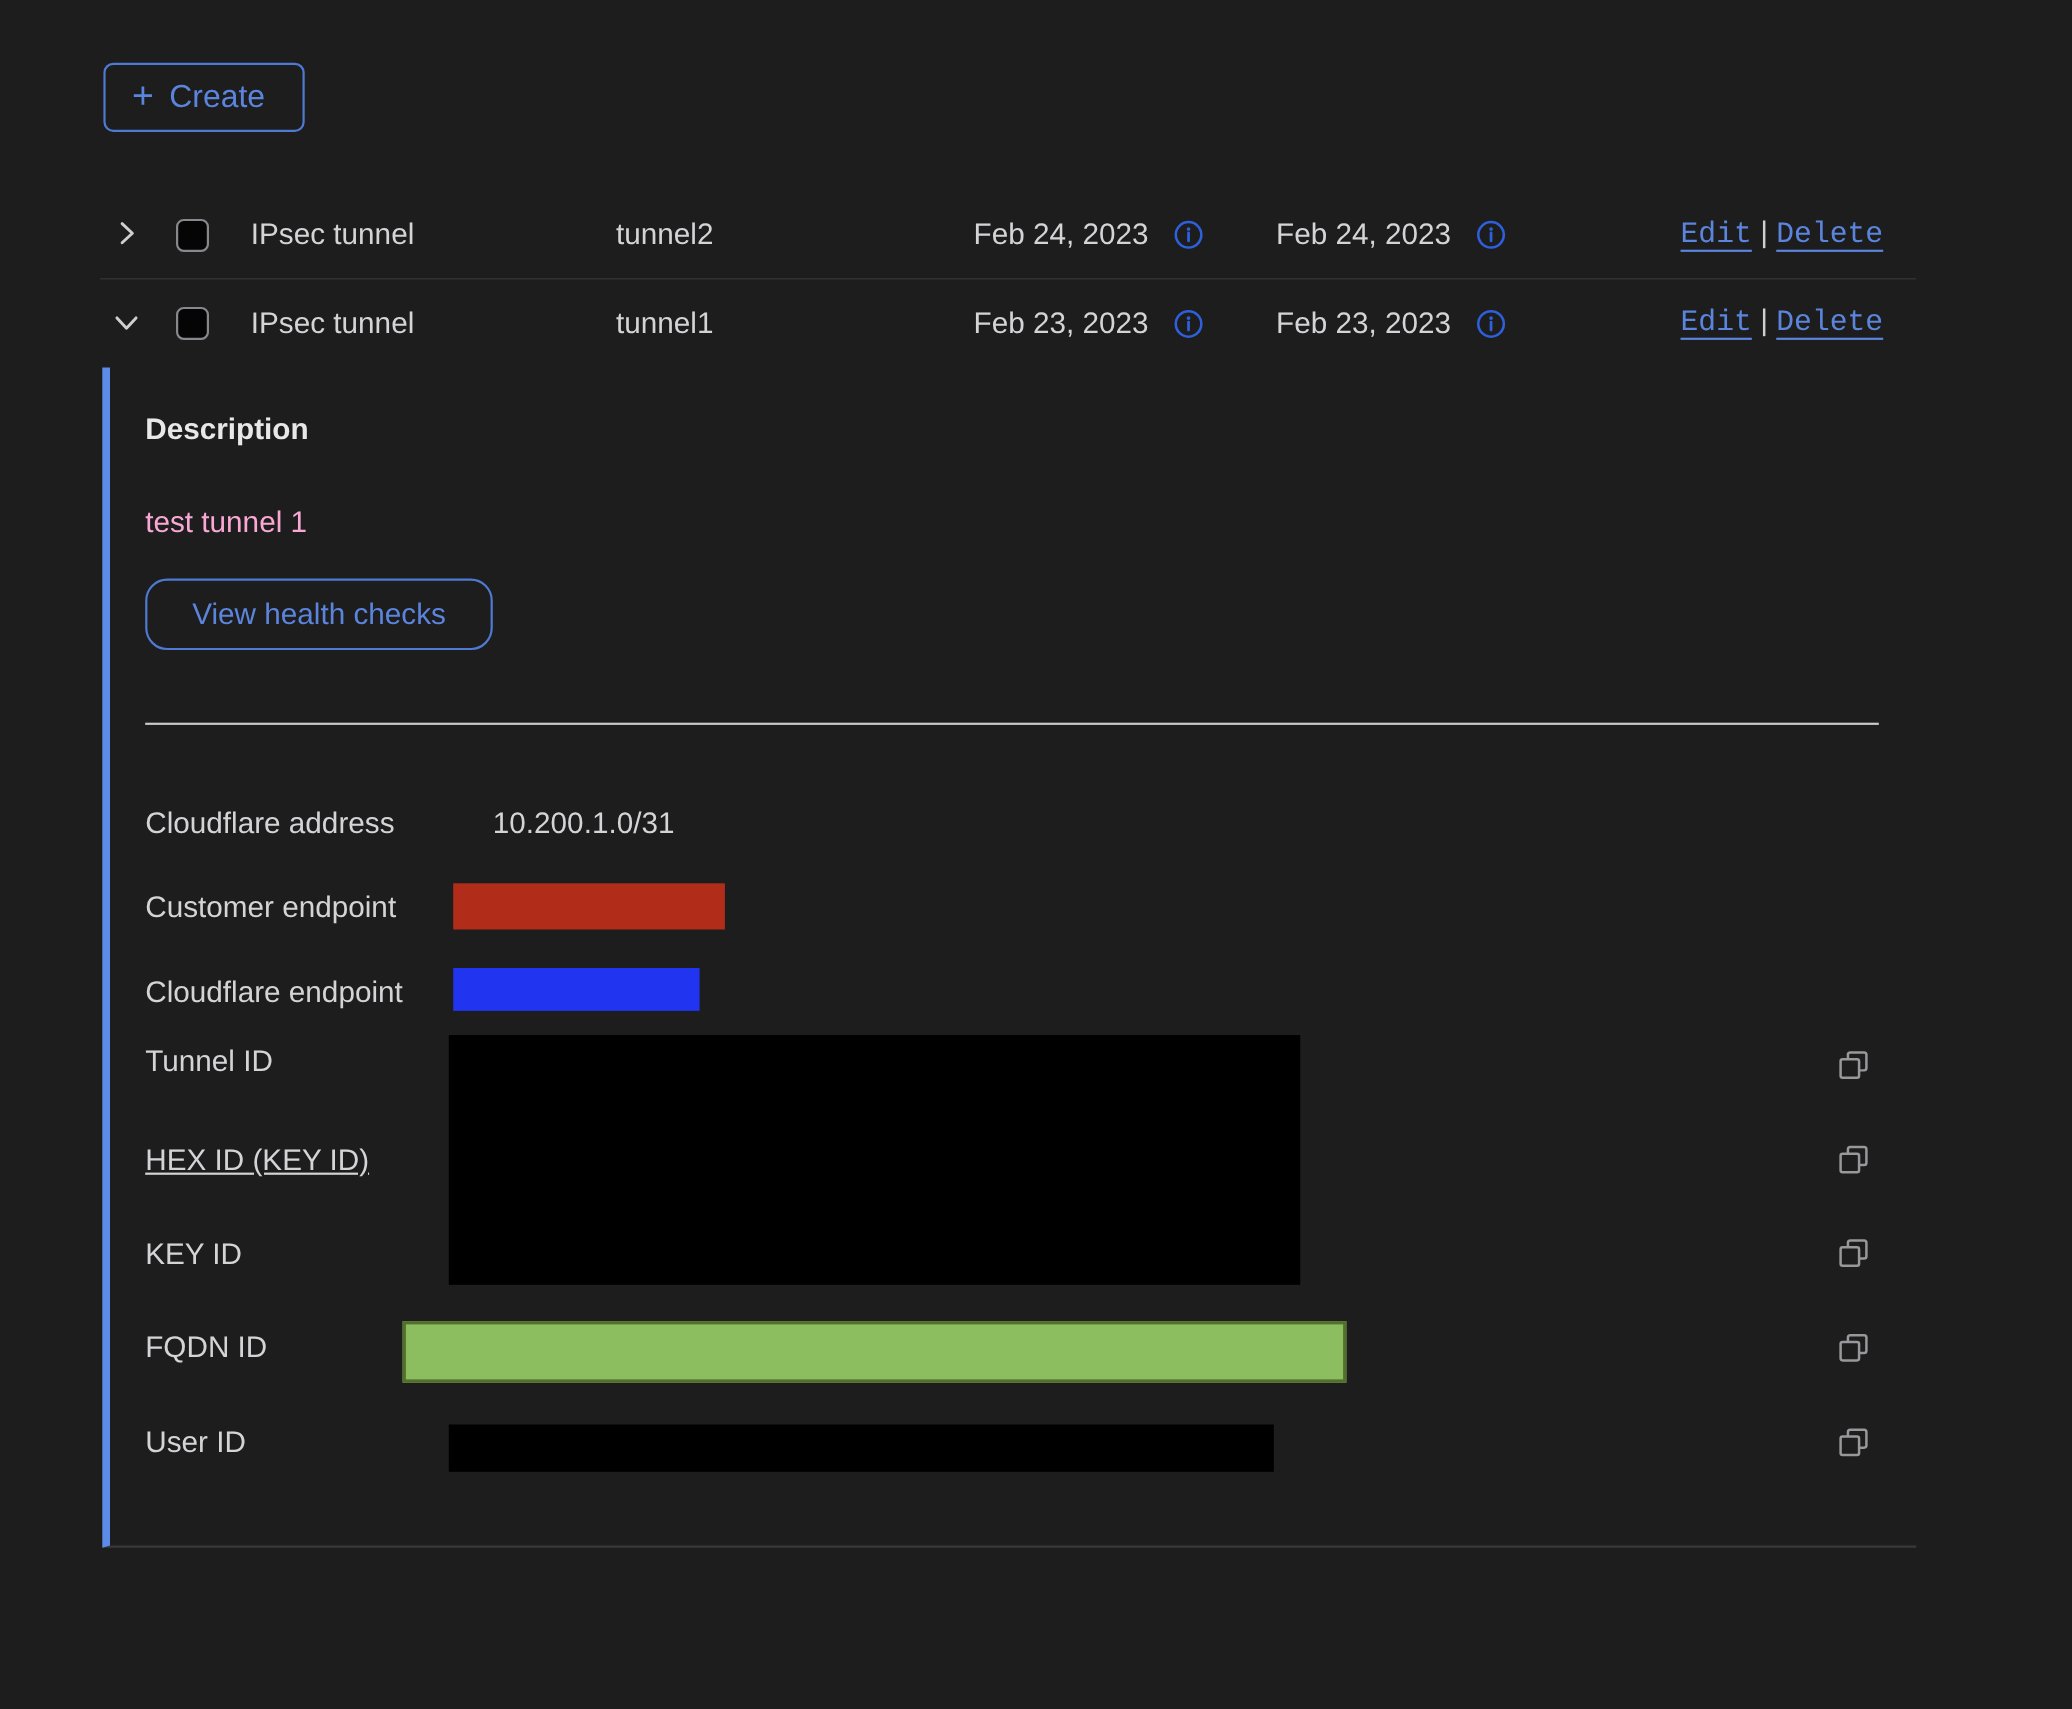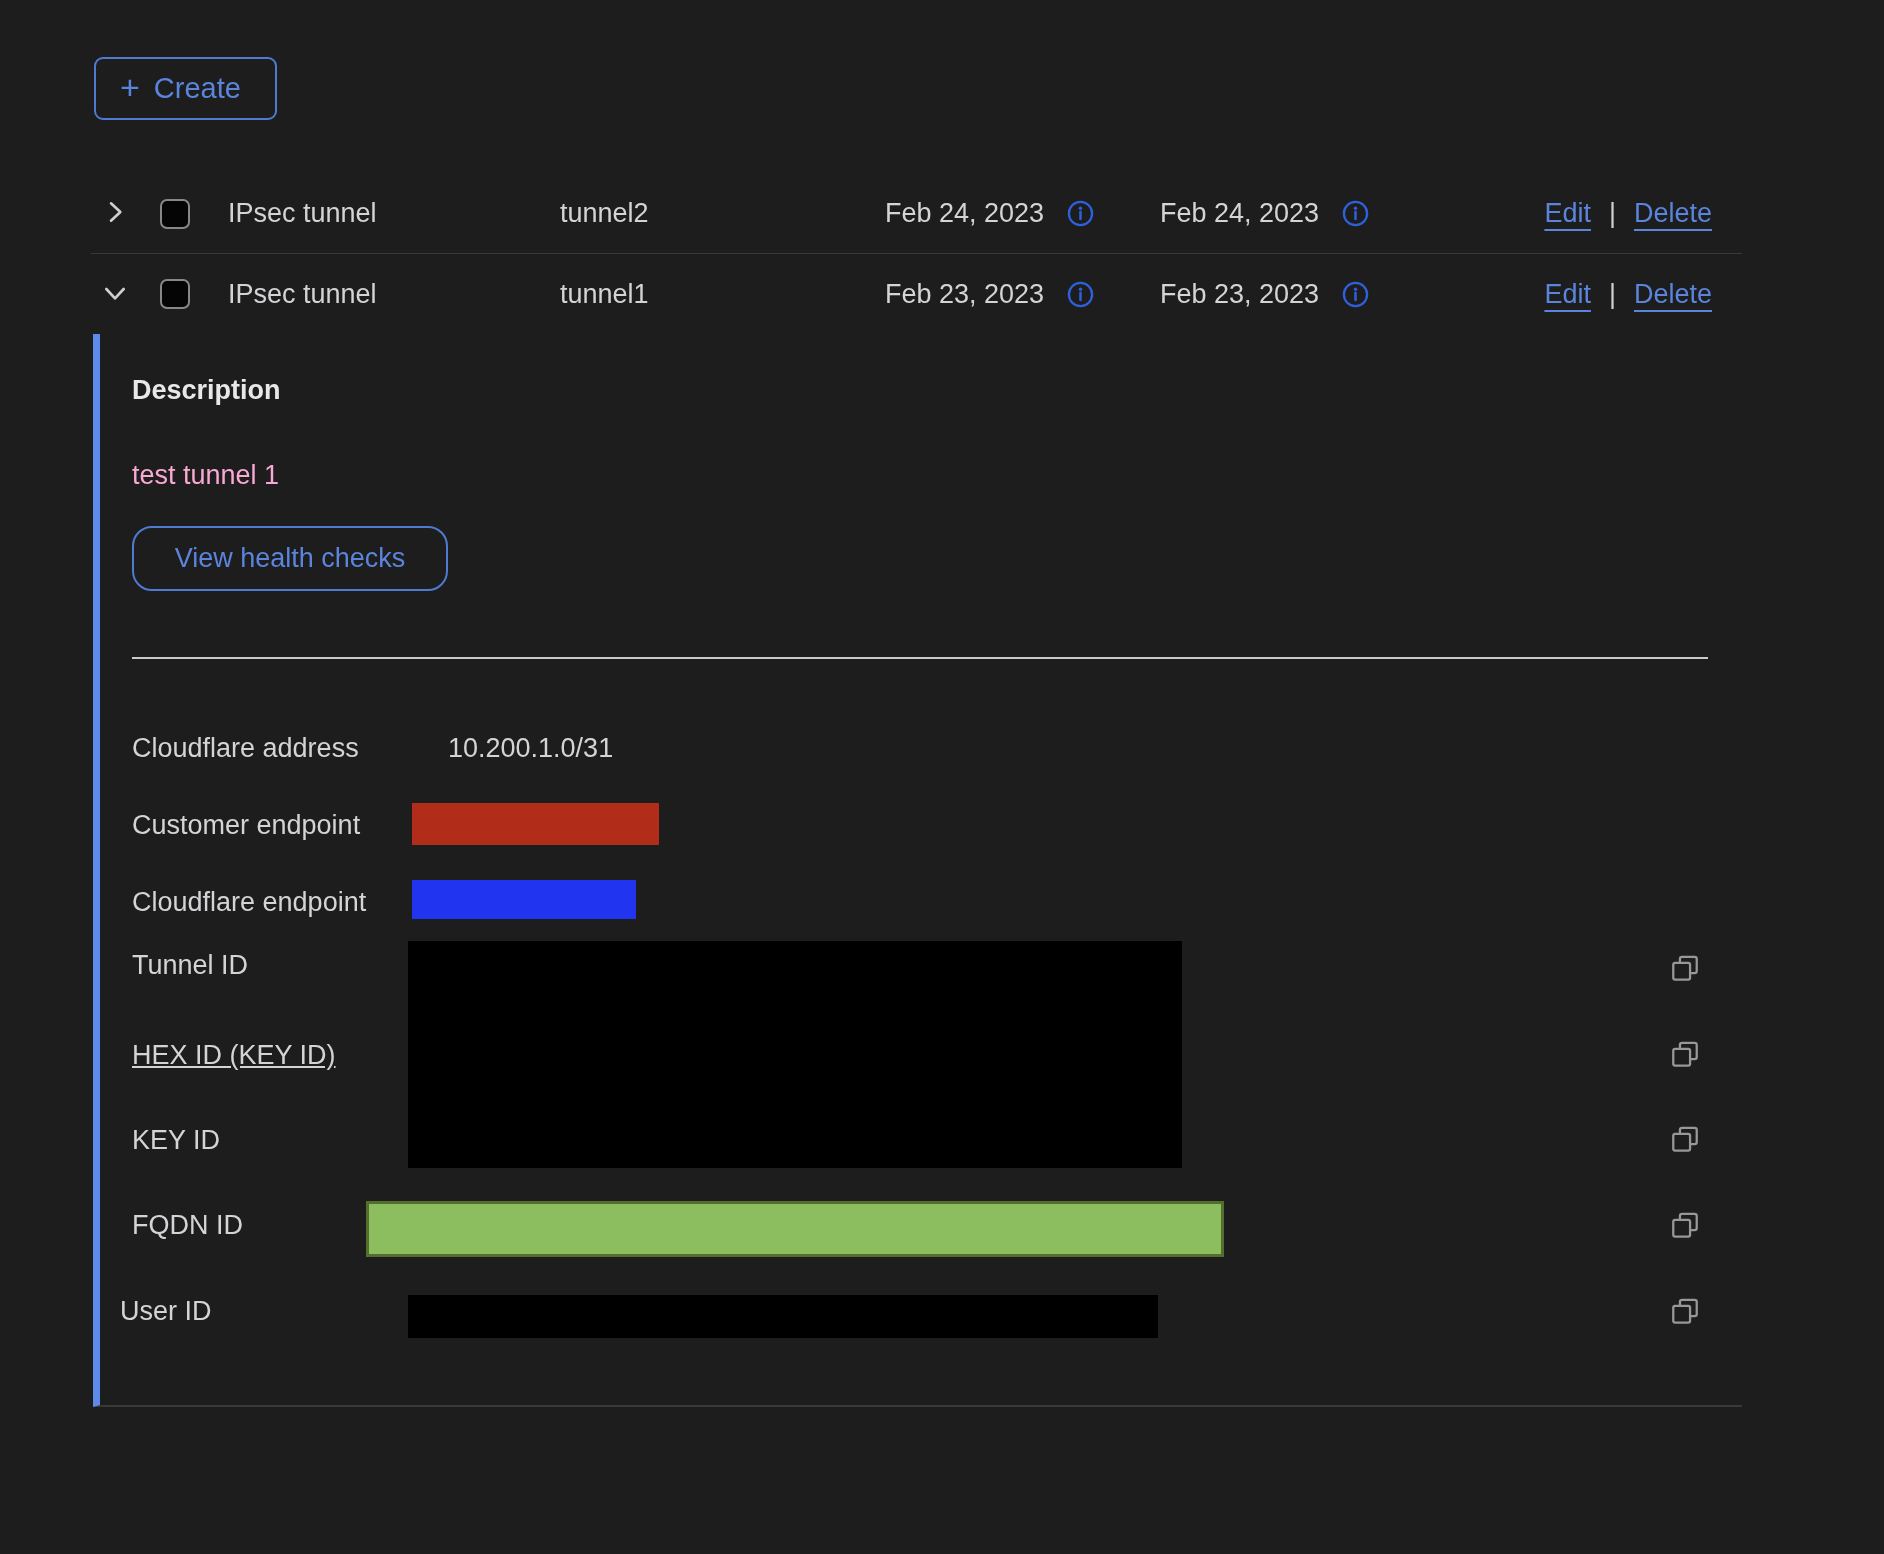--- a/index.html
+++ b/index.html
@@ -26,21 +26,21 @@
   .thead { display: flex; align-items: center; height: 71px; border-bottom: 1px solid #454548; }
   .trow  { display: flex; align-items: center; height: 80px; border-bottom: 1px solid #39393b; }
   .trow:last-child { border-bottom: none; }
   .col { flex: 0 0 auto; }
   .c-exp      { width: 46px; display: flex; align-items: center; }
   .c-check    { width: 91px; display: flex; align-items: center; padding-left: 23px; }
   .c-type     { width: 332px; }
   .c-name     { width: 325px; }
   .c-created  { width: 275px; display: flex; align-items: center; }
   .c-modified { width: 290px; display: flex; align-items: center; }
-  .c-actions  { flex: 1 1 auto; display: flex; justify-content: flex-end; align-items: flex-end; padding-right: 30px; gap: 18px; }
+  .c-actions  { flex: 1 1 auto; display: flex; justify-content: flex-end; align-items: flex-end; padding-right: 30px; gap: 3px; font-family: Liberation Mono, monospace; }
   .th { font-weight: 700; color: #ebebeb; }
   .cell { color: #d4d4d6; }
   .expander { background: none; border: none; cursor: pointer; display: flex; align-items: center; margin-left: 8px; }
   .checkbox {
     width: 30px; height: 30px; border: 2px solid #88888c; border-radius: 7px;
     background: #050506; cursor: pointer;
   }
   .info-icon { margin-left: 22px; display: inline-flex; }
   .link {
     color: #5b84dc; background: none; border: none; font-family: inherit; font-size: 27px;
@@ -192,21 +192,21 @@
     <div class="abs redact-blue"></div>
 
     <div class="abs redact-black-lg"></div>
     <div class="abs flabel" style="left:32px; top:616px;">Tunnel ID</div>
     <div class="abs flabel" style="left:32px; top:706px;text-decoration:underline;">HEX ID (KEY ID)</div>
     <div class="abs flabel" style="left:32px; top:791px;">KEY ID</div>
 
     <div class="abs flabel" style="left:32px; top:876px;">FQDN ID</div>
     <div class="abs redact-green"></div>
 
-    <div class="abs flabel" style="left:20px; top:962px;">User ID</div>
+    <div class="abs flabel" style="left:32px; top:962px;">User ID</div>
     <div class="abs redact-black-sm"></div>
 
     <button class="abs copy-btn" style="left:1568px; top:618px;">
       <span>
         <svg width="32" height="32" viewBox="0 0 24 24" fill="none" stroke="#98989a" stroke-width="1.7" stroke-linejoin="round">
             <rect x="3.2" y="8.2" width="12.6" height="12.6" rx="1.4"></rect>
             <path d="M8.2 8.2 V5.2 a1.6 1.6 0 0 1 1.6 -1.6 H19.2 a1.6 1.6 0 0 1 1.6 1.6 V14.2 a1.6 1.6 0 0 1 -1.6 1.6 H15.8"></path>
           </svg>
       </span>
     </button>

